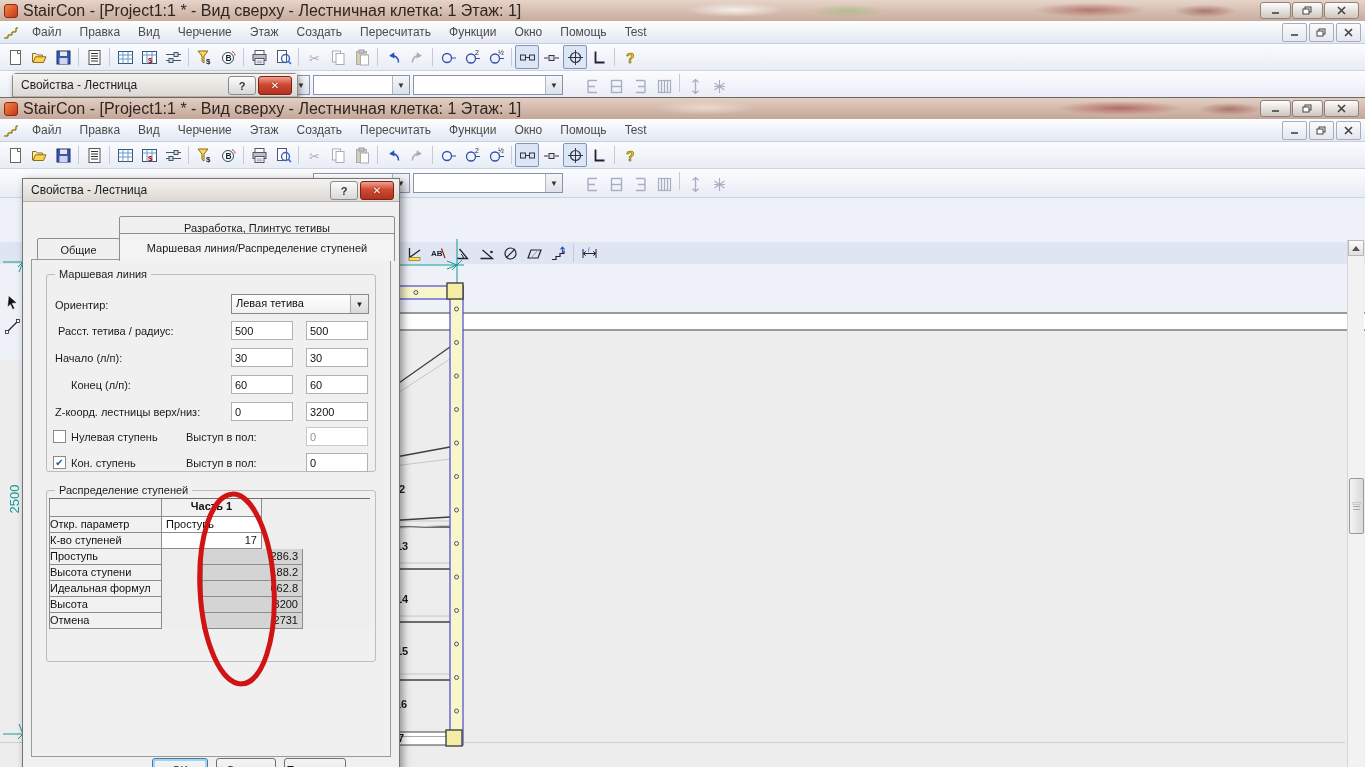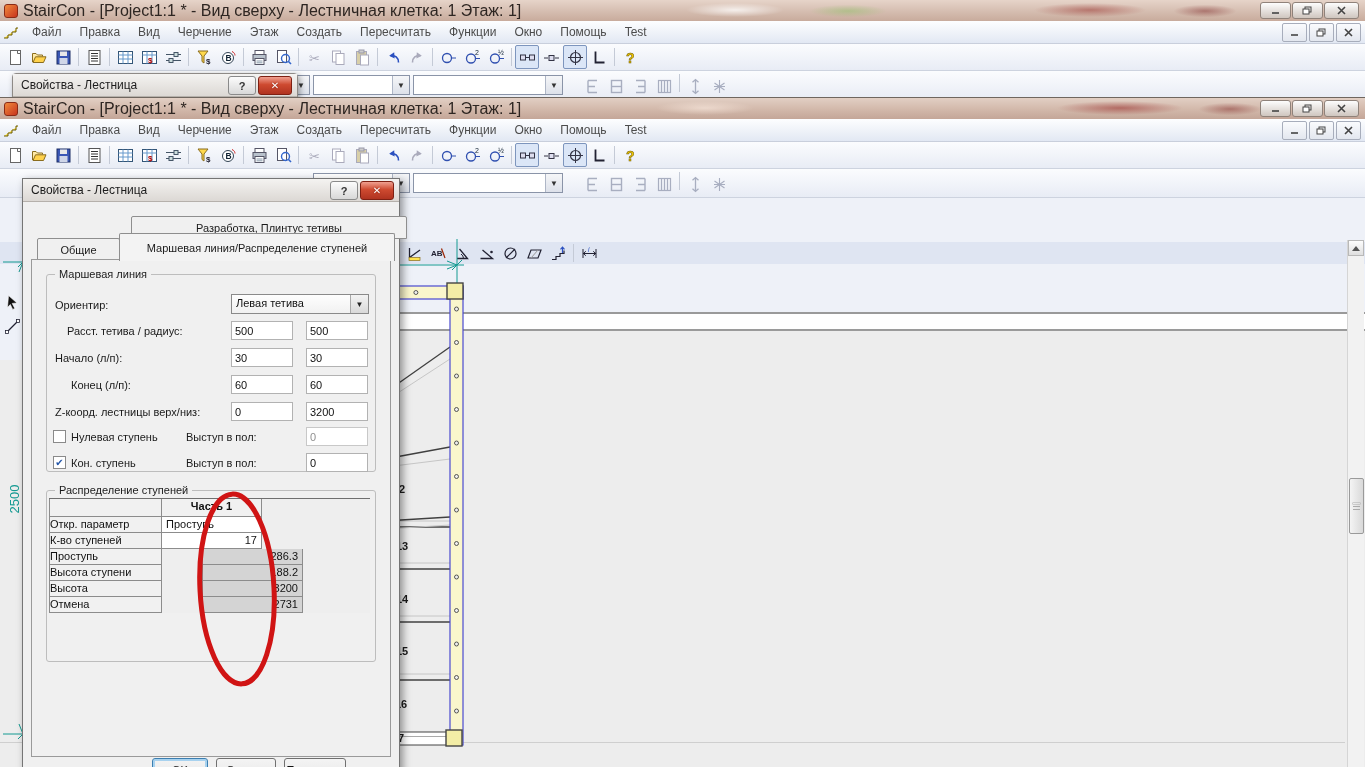--- a/index.html
+++ b/index.html
@@ -886,42 +886,42 @@
 
 <div id="dlg2" class="abs">
   <div class="dlg-title">
     <span>Свойства - Лестница</span>
     <div class="dlg-btns">
       <div class="helpbtn">?</div>
       <div class="closebtn">✕</div>
     </div>
   </div>
 
-  <div class="tab" style="left:108px;top:37px;width:276px;height:23px">
+  <div class="tab" style="left:96px;top:37px;width:276px;height:23px">
     <span>Разработка, Плинтус тетивы</span>
   </div>
   <div class="tab" style="left:14px;top:59px;width:83px;height:23px">
     <span>Общие</span>
   </div>
   <div class="tab" style="left:96px;top:54px;width:276px;height:28px;border-bottom:none;background:#f3f3f3;z-index:2">
     <span>Маршевая линия/Распределение ступеней</span>
   </div>
 
   <div class="panel">
 
     <div class="grp" style="left:14px;top:14px;width:330px;height:198px">
       <span class="glabel">Маршевая линия</span>
 
       <span class="flabel" style="left:8px;top:24px">Ориентир:</span>
       <div class="dcombo" style="left:184px;top:19px;width:138px">
         <span class="cval">Левая тетива</span>
         <span class="carr">▼</span>
       </div>
 
-      <span class="flabel" style="left:20px;top:50px">Расст. тетива / радиус:</span>
+      <span class="flabel" style="left:11px;top:50px">Расст. тетива / радиус:</span>
       <input class="tinput" style="left: 184px; top: 46px;" value="500">
       <input class="tinput" style="left: 259px; top: 46px;" value="500">
 
       <span class="flabel" style="left:8px;top:77px">Начало (л/п):</span>
       <input class="tinput" style="left: 184px; top: 73px;" value="30">
       <input class="tinput" style="left: 259px; top: 73px;" value="30">
 
       <span class="flabel" style="left:24px;top:104px">Конец (л/п):</span>
       <input class="tinput" style="left: 184px; top: 100px;" value="60">
       <input class="tinput" style="left: 259px; top: 100px;" value="60">
@@ -961,20 +961,24 @@
       </div>
       <div class="strow">
         <div class="stcell stlab">Проступь</div>
         <div class="stcell stval gray">286.3</div>
       </div>
       <div class="strow">
         <div class="stcell stlab">Высота ступени</div>
         <div class="stcell stval gray">188.2</div>
       </div>
       <div class="strow">
+        <div class="stcell stlab">Идеальная формул</div>
+        <div class="stcell stval gray">662.8</div>
+      </div>
+      <div class="strow">
         <div class="stcell stlab">Высота</div>
         <div class="stcell stval gray">3200</div>
       </div>
       <div class="strow">
         <div class="stcell stlab">Отмена</div>
         <div class="stcell stval gray">2731</div>
       </div>
     </div>
 
   <svg class="abs" style="left:0;top:0;pointer-events:none;z-index:30" width="376" height="640">

